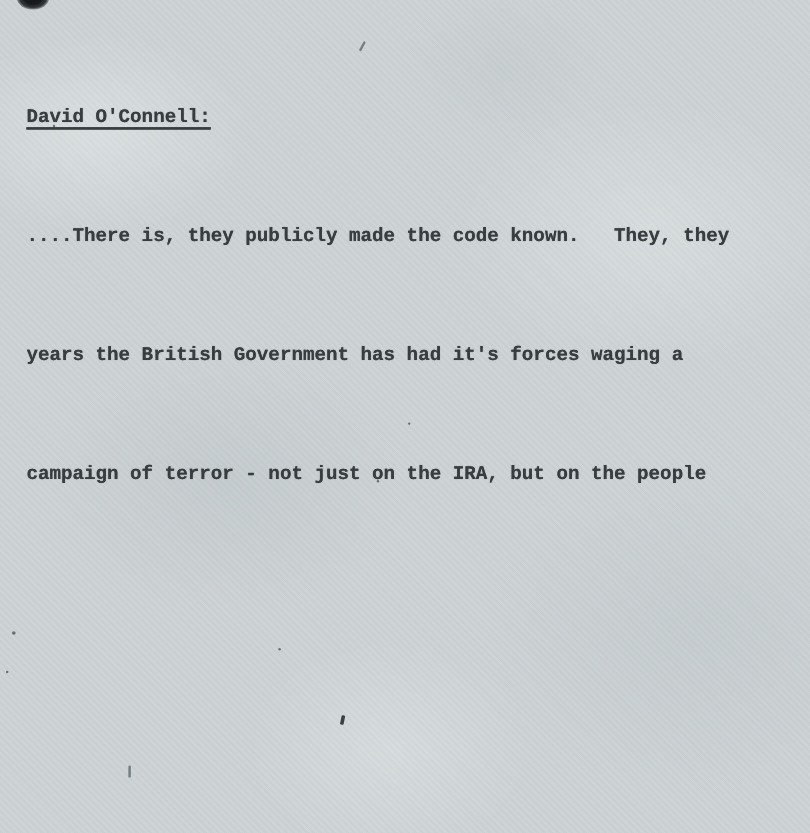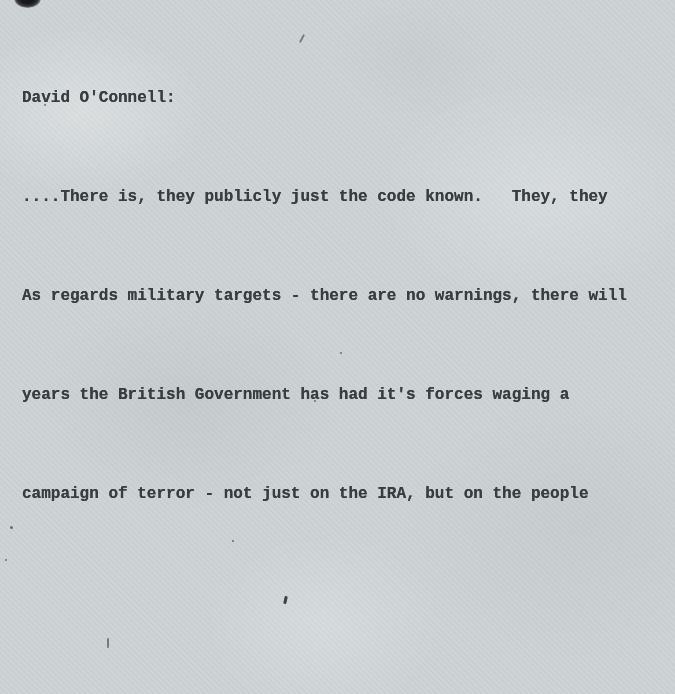--- a/index.html
+++ b/index.html
@@ -29,20 +29,21 @@
     width: 645px;
     font-size: 16px;
     font-weight: 700;
     line-height: 33px;
     color: #383d40;
     text-shadow: 0 0 0.6px rgba(52,57,60,0.85);
     white-space: pre-wrap;
   }
   .line { min-height: 33px; }
   .heading {
+    text-decoration: underline;
     text-decoration-thickness: 1.5px;
     text-underline-offset: 4px;
   }
 
   
   .ink-blob {
     position: absolute;
     left: 14px; top: -11px;
     width: 27px; height: 19px;
     border-radius: 50%;
@@ -81,22 +82,21 @@
 <div class="mark-tick"></div>
 <div class="speck dot2" style="left:44px; top:104px;"></div>
 <div class="speck dot2" style="left:340px; top:352px;"></div>
 <div class="speck dot2" style="left:314px; top:400px;"></div>
 <div class="speck dot3" style="left:10px; top:526px;"></div>
 <div class="speck dot2" style="left:5px; top:559px;"></div>
 <div class="speck dot2" style="left:232px; top:540px;"></div>
 
 <div class="doc">
   <div class="line heading">David O'Connell:</div>
-  <div class="line">....There is, they publicly just the code known.   They, they</div>
-  <div class="line">As regards military targets - there are no warnings, there will</div>
+  <div class="line">....There is, they publicly made the code known.   They, they</div>
   <div class="line">years the British Government has had it's forces waging a</div>
   <div class="line">campaign of terror - not just on the IRA, but on the people</div>
   
   
   
   
   
   
   
   

